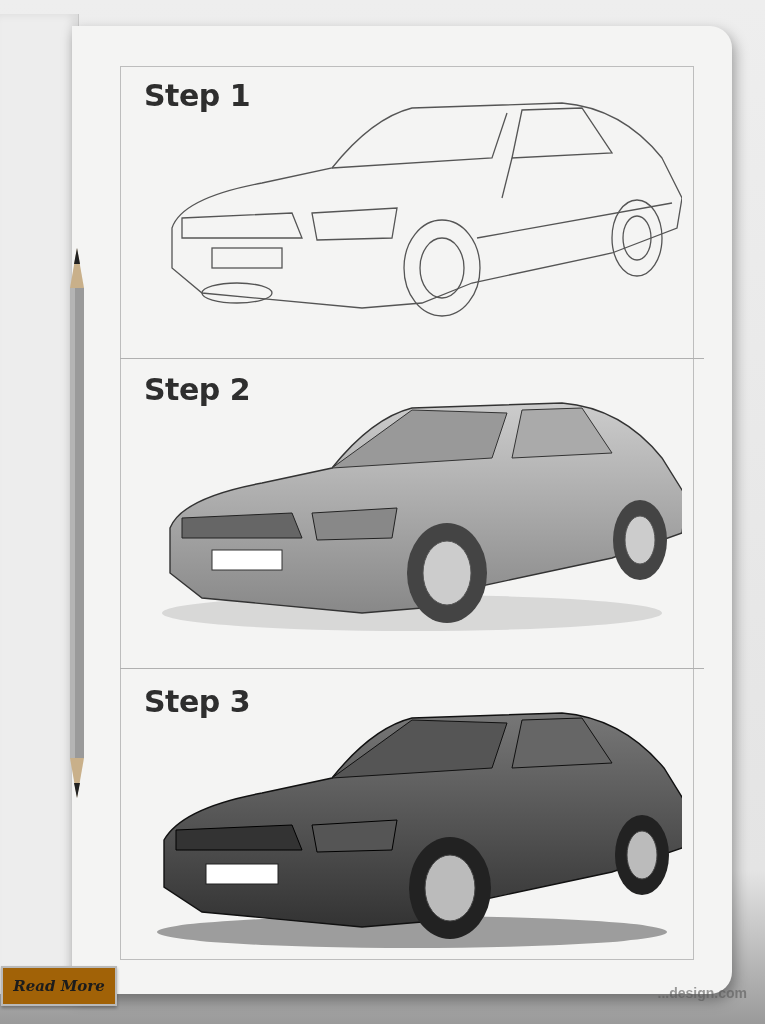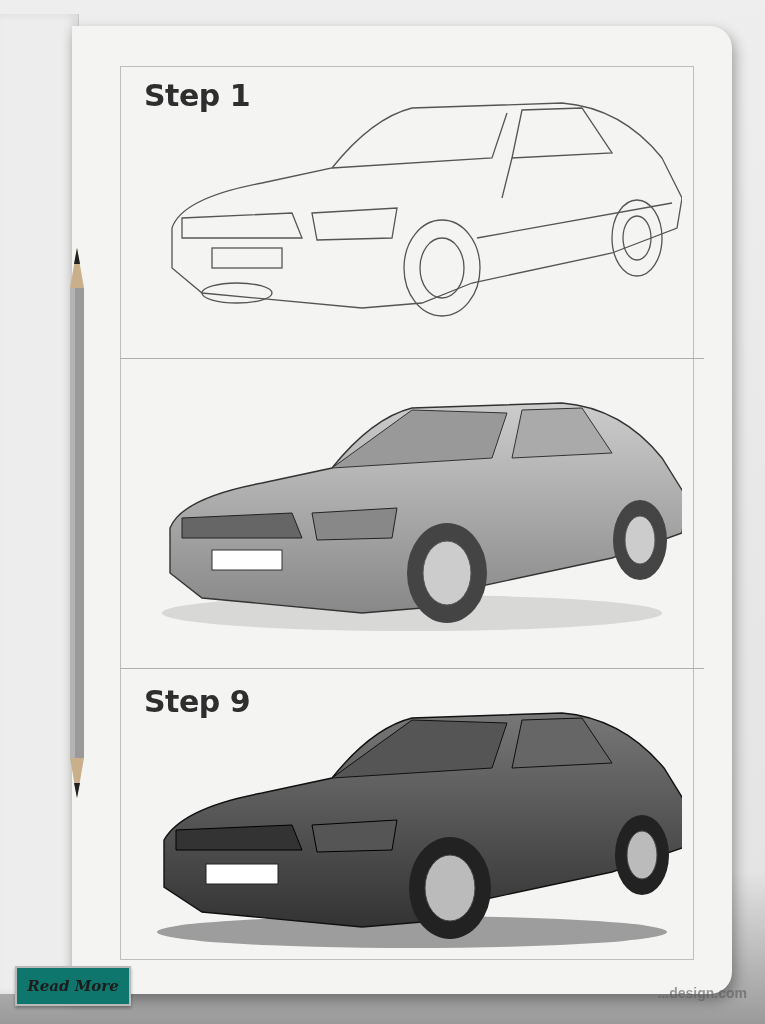--- a/index.html
+++ b/index.html
@@ -6,21 +6,21 @@
   body{width:765px;height:1024px;overflow:hidden;background:#dcdcdc;position:relative;font-family:"DejaVu Sans",sans-serif;}
   .bg{position:absolute;inset:0;background:linear-gradient(180deg,#eeeeee 0%,#e4e4e4 85%,#9a9a9a 100%);}
   .leftpage{position:absolute;left:0;top:14px;width:78px;height:980px;background:#ededed;border-right:1px solid #c8c8c8;box-shadow:inset -6px 0 10px rgba(0,0,0,.08);}
   .page{position:absolute;left:72px;top:26px;width:660px;height:968px;background:#f4f4f3;border-radius:0 22px 22px 0;box-shadow:3px 6px 14px rgba(0,0,0,.35);}
   .frame{position:absolute;left:120px;top:66px;width:572px;height:892px;border:1px solid #bdbdbd;}
   .divider{position:absolute;left:120px;width:584px;height:1px;background:#b0b0b0;}
   .panel{position:absolute;left:122px;width:570px;padding-left:21px;}
   .step-label{position:absolute;left:22px;font-size:30px;font-weight:bold;color:#2e2e2e;letter-spacing:-.5px;font-family:"DejaVu Sans",sans-serif;}
   .car{position:absolute;left:20px;width:540px;}
   .pencil{position:absolute;left:64px;top:248px;width:26px;height:550px;}
-  .readmore{position:absolute;left:15px;top:966px;width:112px;height:36px;background:#0f766e;border:2px solid #b9b9b9;box-shadow:0 2px 3px rgba(0,0,0,.3);display:flex;align-items:center;justify-content:center;font-style:italic;font-weight:bold;font-size:15px;color:#1c1c1c;font-family:"DejaVu Serif",serif;cursor:pointer;}
+  .readmore{position:absolute;left:1px;top:966px;width:112px;height:36px;background:#a16207;border:2px solid #b9b9b9;box-shadow:0 2px 3px rgba(0,0,0,.3);display:flex;align-items:center;justify-content:center;font-style:italic;font-weight:bold;font-size:15px;color:#1c1c1c;font-family:"DejaVu Serif",serif;cursor:pointer;}
   .watermark{position:absolute;right:18px;top:985px;font-size:14px;font-weight:bold;color:rgba(90,90,90,.6);font-family:"Liberation Sans",sans-serif;}
 </style>
 </head>
 <body>
 
 <div class="bg"></div>
 <div class="leftpage"></div>
 
 <div class="page"></div>
 <div class="frame"></div>
@@ -42,20 +42,21 @@
       <ellipse cx="495" cy="150" rx="25" ry="38"></ellipse>
         <ellipse cx="495" cy="150" rx="14" ry="22"></ellipse>
       <ellipse cx="95" cy="205" rx="35" ry="10"></ellipse>
       <path d="M335 150 L530 115"></path>
         <path d="M360 110 L370 70"></path>
     </g>
   </svg>
 </div>
 
 <div class="panel" style="top:360px;height:308px">
+  <div class="step-label" style="top:12px">Step 2</div>
   <svg class="car" style="top:28px" height="250" viewBox="0 0 540 250">
     <defs>
         <linearGradient id="g2" x1="0" y1="0" x2="0" y2="1">
           <stop offset="0" stop-color="#ccc"></stop>
           <stop offset="1" stop-color="#888"></stop>
         </linearGradient>
       </defs>
     <ellipse cx="270" cy="225" rx="250" ry="18" fill="#bbb" opacity=".5"></ellipse>
     <path d="M28 140 Q40 110 120 95 L190 80 Q230 30 270 20 L420 15 Q480 20 520 70 L545 110 L540 145 L470 170 L330 200 L280 220 L220 225 L60 210 L28 185 Z" fill="url(#g2)" stroke="#333" stroke-width="1.4"></path>
     <path d="M190 80 L350 70 L365 25 L270 22 Z" fill="#999" stroke="#333"></path>
@@ -64,21 +65,21 @@
     <path d="M170 125 L255 120 L250 150 L175 152 Z" fill="#888" stroke="#222"></path>
     <rect x="70" y="162" width="70" height="20" fill="#fff" stroke="#333"></rect>
     <ellipse cx="305" cy="185" rx="40" ry="50" fill="#444"></ellipse>
       <ellipse cx="305" cy="185" rx="24" ry="32" fill="#ccc" stroke="#555"></ellipse>
     <ellipse cx="498" cy="152" rx="27" ry="40" fill="#444"></ellipse>
       <ellipse cx="498" cy="152" rx="15" ry="24" fill="#ccc" stroke="#555"></ellipse>
   </svg>
 </div>
 
 <div class="panel" style="top:670px;height:288px">
-  <div class="step-label" style="top:14px">Step 9</div>
+  <div class="step-label" style="top:14px">Step 3</div>
   <svg class="car" style="top:30px" height="250" viewBox="0 0 540 250">
     <defs>
         <linearGradient id="g3" x1="0" y1="0" x2="0" y2="1">
           <stop offset="0" stop-color="#777"></stop>
           <stop offset="1" stop-color="#333"></stop>
         </linearGradient>
       </defs>
     <ellipse cx="270" cy="232" rx="255" ry="16" fill="#555" opacity=".55"></ellipse>
     <path d="M22 140 Q40 108 120 93 L190 78 Q230 28 270 18 L420 13 Q480 18 522 68 L548 110 L543 147 L470 172 L330 202 L280 222 L220 227 L60 212 L22 187 Z" fill="url(#g3)" stroke="#111" stroke-width="1.4"></path>
     <path d="M190 78 L350 68 L365 23 L270 20 Z" fill="#555" stroke="#111"></path>

